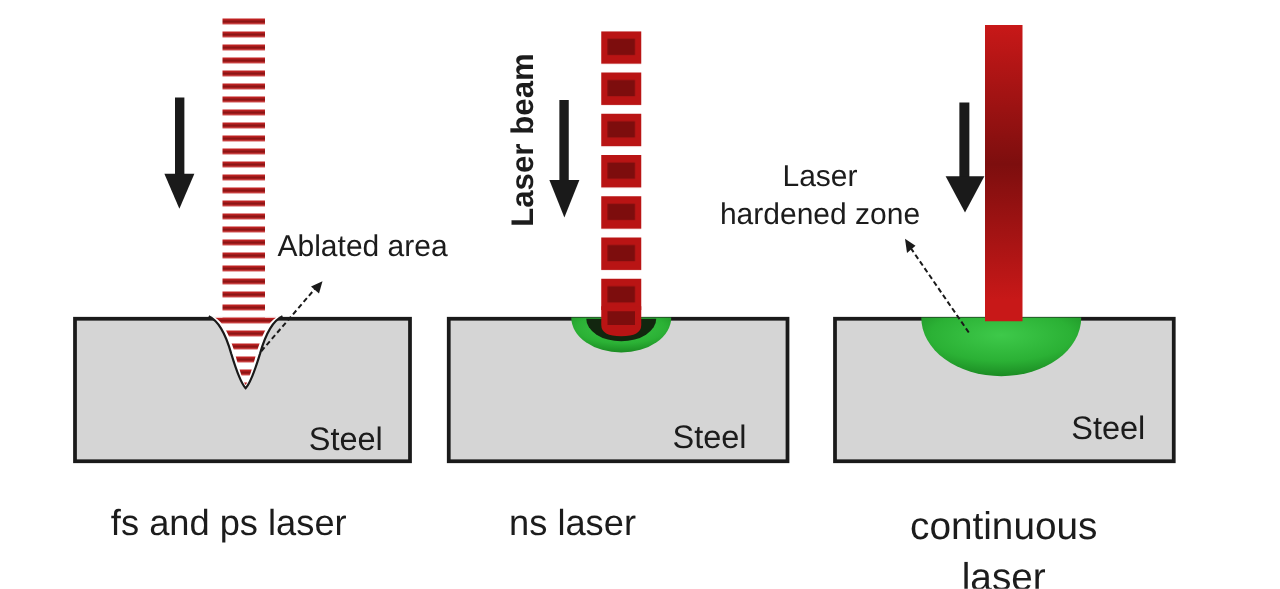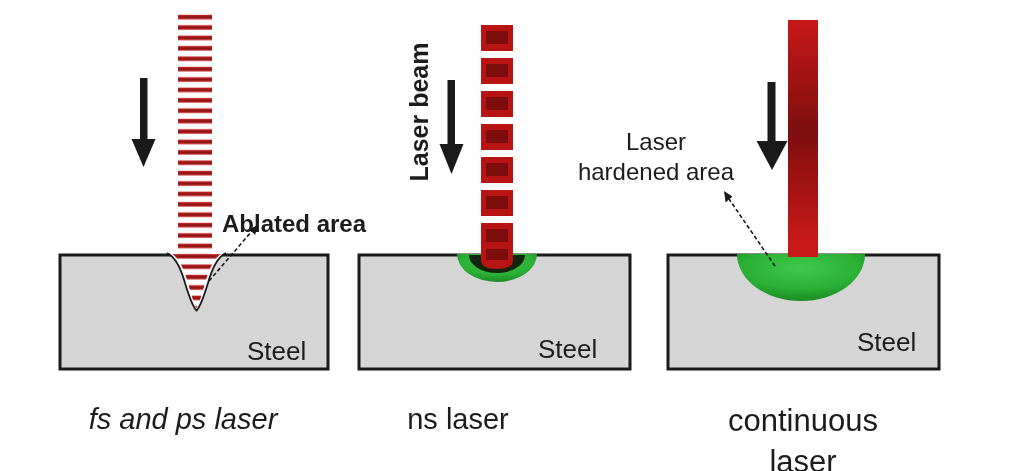--- a/index.html
+++ b/index.html
@@ -110,36 +110,36 @@
         <rect class="ink" x="767.5" y="82" width="8" height="60"></rect>
         <polygon class="ink" points="756.5,141 787.5,141 772,170"></polygon>
       </g>
       <g>
         <path class="ann" d="M775,266 L729,199"></path>
         <polygon class="ink" points="724,191 732.4,196.6 725.6,202.4"></polygon>
       </g>
     </g>
   </svg>
 
-  <div class="lbl lbl-sm" style="left:222px;top:210px;font-weight:bold;">Ablated area</div>
+  <div class="lbl lbl-sm" style="left:222px;top:184px;">Ablated area</div>
 
   <div class="lbl lbl-steel" style="left:247px;top:336px;">Steel</div>
 
   <div class="vlabel">Laser beam</div>
 
   <div class="lbl lbl-steel" style="left:538px;top:334px;">Steel</div>
 
   <div class="twoline" style="left:556px;top:127px;width:200px;">
     <div>Laser</div>
-    <div>hardened area</div>
+    <div>hardened zone</div>
   </div>
 
   <div class="lbl lbl-steel" style="left:857px;top:327px;">Steel</div>
 
-  <div class="caption" style="left:63px;top:401px;width:240px;font-style:italic;">fs and ps laser</div>
+  <div class="caption" style="left:63px;top:401px;width:240px;">fs and ps laser</div>
 
   <div class="caption" style="left:378px;top:401px;width:160px;">ns laser</div>
 
   <div class="caption caption-lg" style="left:703px;top:400px;width:200px;">
     <div>continuous</div>
     <div>laser</div>
   </div>
 
 </div>
 

